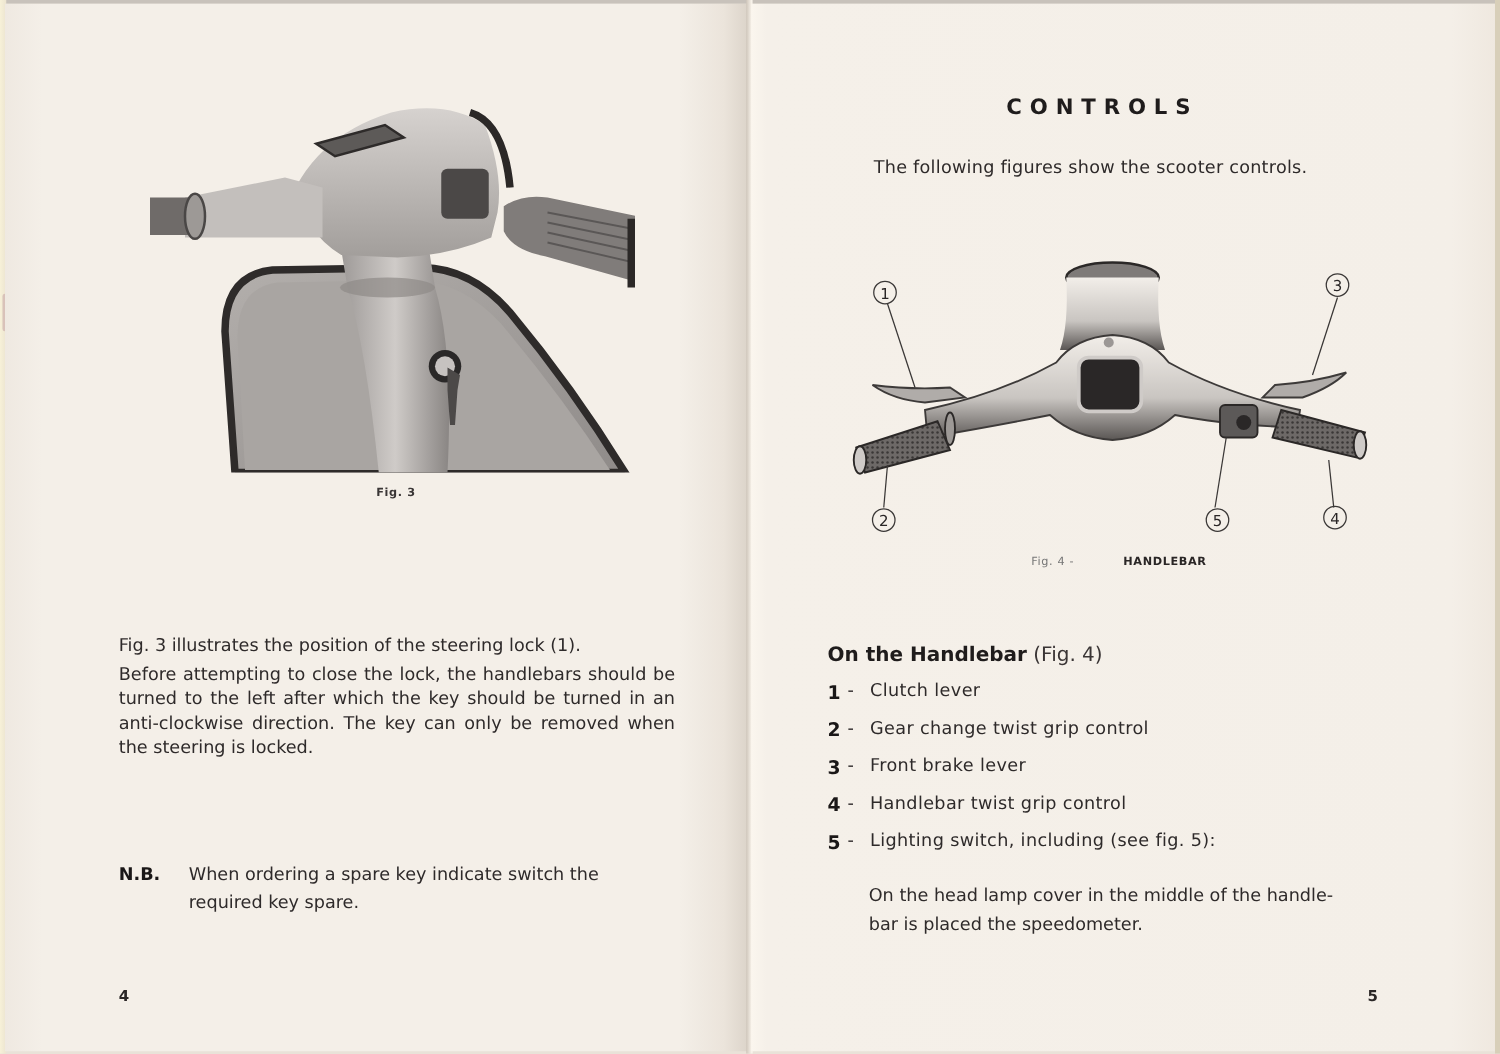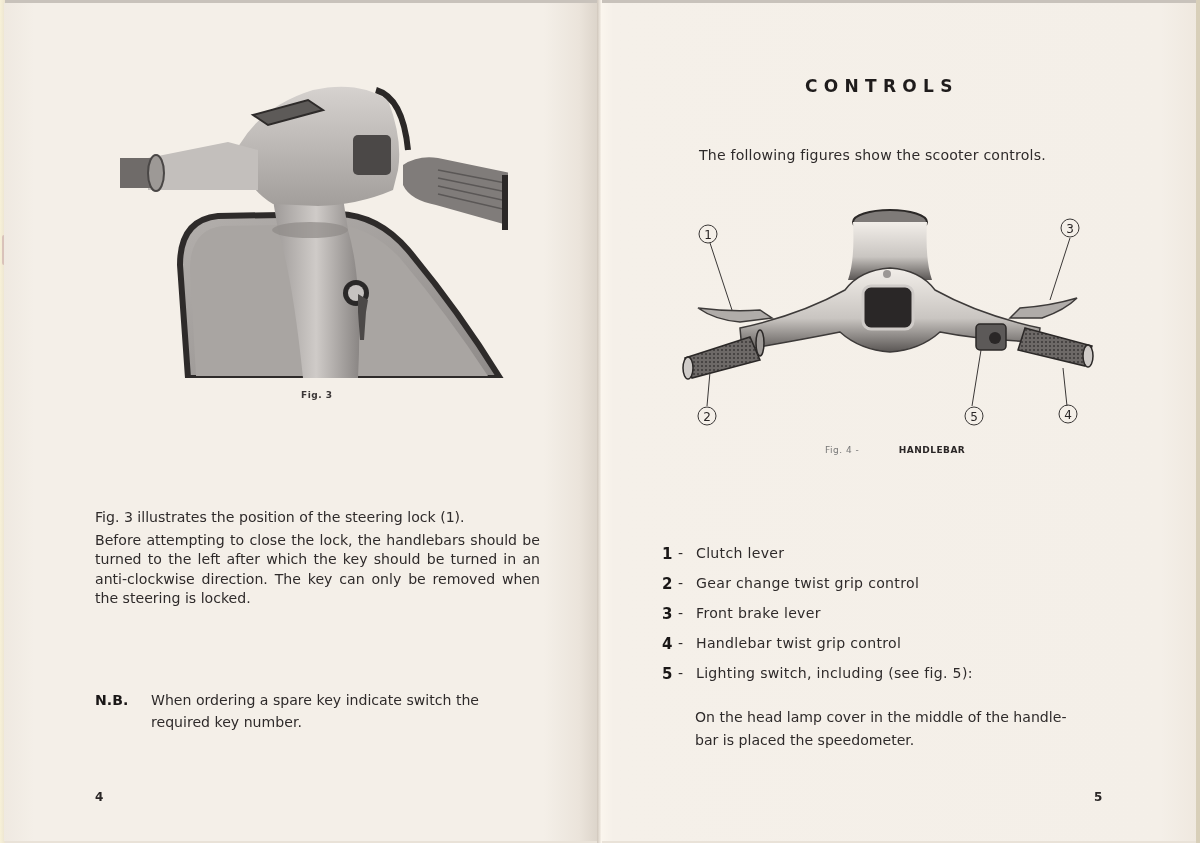--- a/index.html
+++ b/index.html
@@ -48,21 +48,21 @@
     .nb-text { display: inline; }
     .nb-indent { padding-left: 56px; }
     .page-num-left { position: absolute; left: 95px; top: 790px; font-size: 12px; font-weight: bold; color: #2a2626; }
 
     
     .controls-title {
       position: absolute; left: 805px; top: 76px;
       font-size: 17px; font-weight: bold; letter-spacing: 6.3px; color: #1f1c1c;
     }
     .intro {
-      position: absolute; left: 699px; top: 147px;
+      position: absolute; left: 699px; top: 126px;
       font-size: 14.1px; color: #2e2a2a; letter-spacing: 0.2px;
     }
     .fig4 { position: absolute; left: 680px; top: 200px; width: 420px; height: 232px; }
     .fig-caption-right { position: absolute; left: 825px; top: 445px; font-size: 9px; color: #777; letter-spacing: 0.5px; }
     .fig-caption-right b { color: #2a2626; font-weight: bold; padding-left: 36px; }
     .sec-heading { position: absolute; left: 662px; top: 514px; font-size: 16px; color: #1f1c1c; }
     .sec-heading b { font-weight: bold; }
     .sec-heading span.fig-ref { font-weight: normal; color: #3a3535; }
     .ctrl-list { position: absolute; left: 662px; top: 545px; list-style: none; }
     .ctrl-list li { height: 30px; font-size: 14.1px; color: #2e2a2a; letter-spacing: 0.3px; display: flex; align-items: flex-start; }
@@ -133,21 +133,21 @@
   <div class="fig-caption-left">Fig. 3</div>
 
 
   <div class="body-left">
     <p>Fig. 3 illustrates the position of the steering lock (1).</p>
     <p>Before attempting to close the lock, the handlebars should be turned to the left after which the key should be turned in an anti-clockwise direction. The key can only be removed when the steering is locked.</p>
   </div>
 
   <div class="nb">
     <div><span class="nb-label">N.B.</span><span class="nb-text">When ordering a spare key indicate switch the</span></div>
-    <div class="nb-indent">required key number.</div>
+    <div class="nb-indent">required key spare.</div>
   </div>
 
   <div class="page-num-left">4</div>
 
   <div class="gutter"></div>
 
   <div class="page page-right"></div>
   <div class="right-edge"></div>
 
   <div class="controls-title">CONTROLS</div>
@@ -211,20 +211,21 @@
       </g>
     <text x="388" y="219" font-size="12" text-anchor="middle" fill="#2a2626">4</text>
     <g fill="none" stroke="#3a3736" stroke-width="1">
         <circle cx="294" cy="216" r="9"></circle>
       </g>
     <text x="294" y="221" font-size="12" text-anchor="middle" fill="#2a2626">5</text>
   </svg>
 
   <div class="fig-caption-right"><span>Fig. 4 - </span><b>HANDLEBAR</b></div>
 
+  <div class="sec-heading"><b>On the Handlebar</b> <span class="fig-ref">(Fig. 4)</span></div>
 
   <ul class="ctrl-list">
     <li>
         <span class="ctrl-num">1</span>
         <span class="ctrl-dash">-</span>
         <span>Clutch lever</span>
       </li>
     <li>
         <span class="ctrl-num">2</span>
         <span class="ctrl-dash">-</span>

